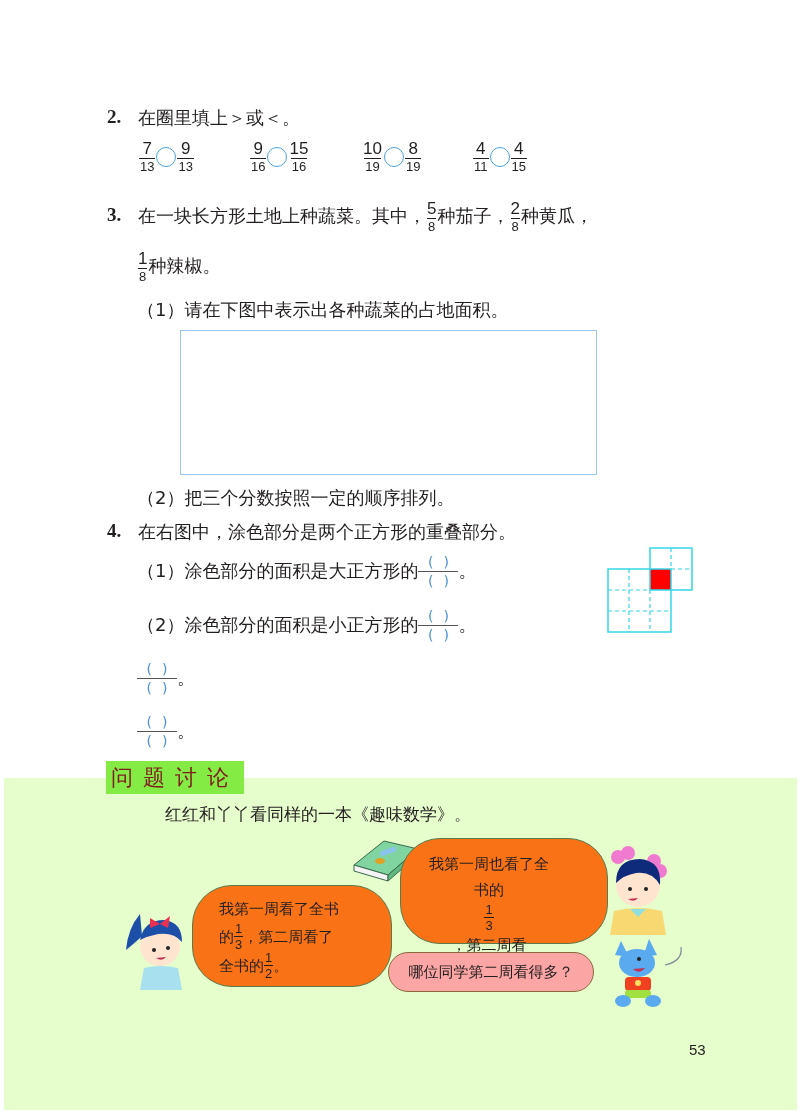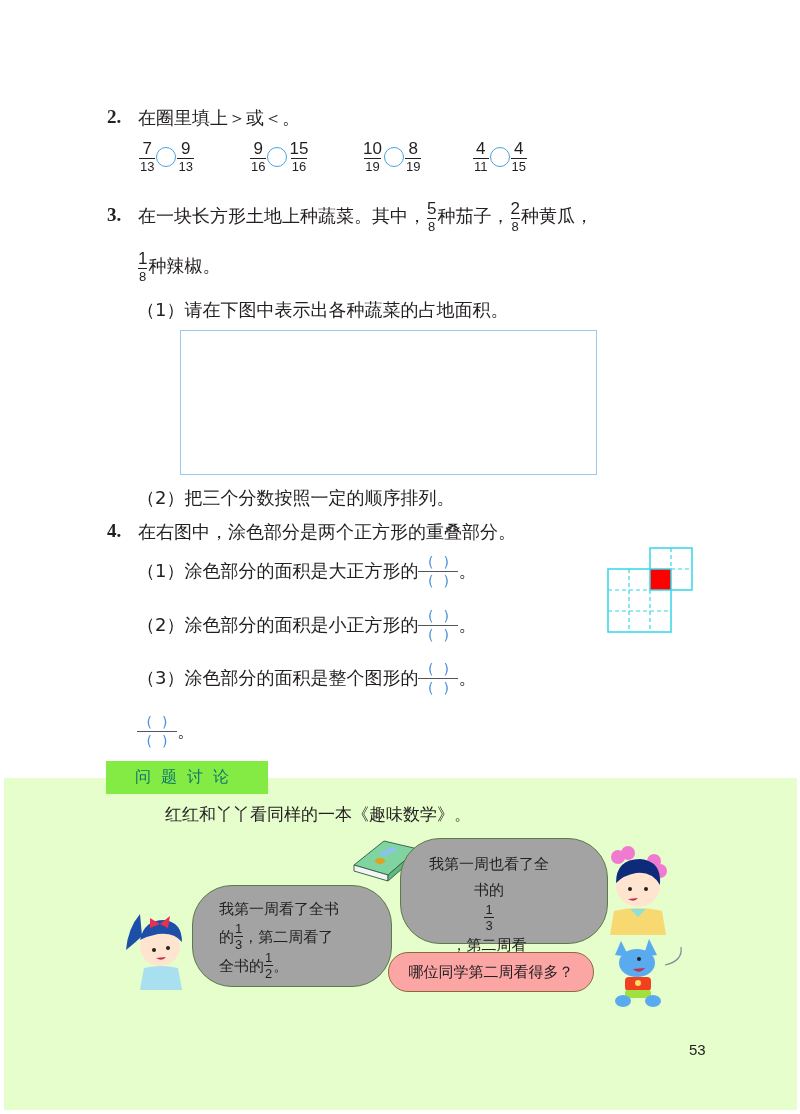--- a/index.html
+++ b/index.html
@@ -12,23 +12,23 @@
           font-family:"Liberation Sans",sans-serif; line-height:1; }
   .frac .n { font-size:17px; padding:0 1px 1px; }
   .frac .d { font-size:13px; padding:1px 1px 0; border-top:1.3px solid #231f20; }
   .cmp { display:flex; align-items:center; }
   .circle { width:20px; height:20px; border:1.5px solid #4aa3df; border-radius:50%; margin:0 1px; box-sizing:border-box; }
   .blank { display:inline-flex; flex-direction:column; align-items:center; vertical-align:middle;
            width:40px; color:#4a90d9; font-size:14px; line-height:1; }
   .blank .bn, .blank .bd { letter-spacing:10px; padding-left:10px; }
   .blank .bl { width:40px; border-top:1.3px solid #555; margin:2px 0; }
   .green-sec { left:4px; top:778px; width:793px; height:332px; background:#e6fdcc; }
-  .tab { left:106px; top:761px; width:162px; height:33px; background:#84ea44; color:#0f766e;
-         font-size:16px; letter-spacing:10px; display:flex; align-items:center; justify-content:center; }
-  .bubble { background:#a3a3a3; border:1.5px solid #5a7a4a; border-radius:40px; }
+  .tab { left:106px; top:761px; width:138px; height:33px; background:#84ea44; color:#7f1d1d;
+         font-size:22px; letter-spacing:10px; display:flex; align-items:center; justify-content:center; }
+  .bubble { background:#f97316; border:1.5px solid #5a7a4a; border-radius:40px; }
   .bubble-t { font-size:15px; line-height:26px; color:#231f20; }
   .bfrac .n, .bfrac .d { font-size:13px; }
 </style>
 </head>
 <body>
 
 <div class="abs qnum" style="left:107px;top:106px;">2.</div>
 <div class="abs txt" style="left:138px;top:106px;">在圈里填上＞或＜。</div>
 
 <div class="abs cmp" style="left:139px;top:140px;">
@@ -116,21 +116,20 @@
 <div class="abs txt" style="left:137px;top:605px;display:flex;align-items:center;height:40px;">
   <span>（2）涂色部分的面积是小正方形的</span>
   <span class="blank">
       <span class="bn">()</span>
       <span class="bl"></span>
       <span class="bd">()</span>
     </span>
   <span>。</span>
 </div>
 <div class="abs txt" style="left:137px;top:658px;display:flex;align-items:center;height:40px;">
-  <span>（3）涂色部分的面积是整个图形的</span>
   <span class="blank">
       <span class="bn">()</span>
       <span class="bl"></span>
       <span class="bd">()</span>
     </span>
   <span>。</span>
 </div>
 <div class="abs txt" style="left:137px;top:711px;display:flex;align-items:center;height:40px;">
   <span class="blank">
       <span class="bn">()</span>

